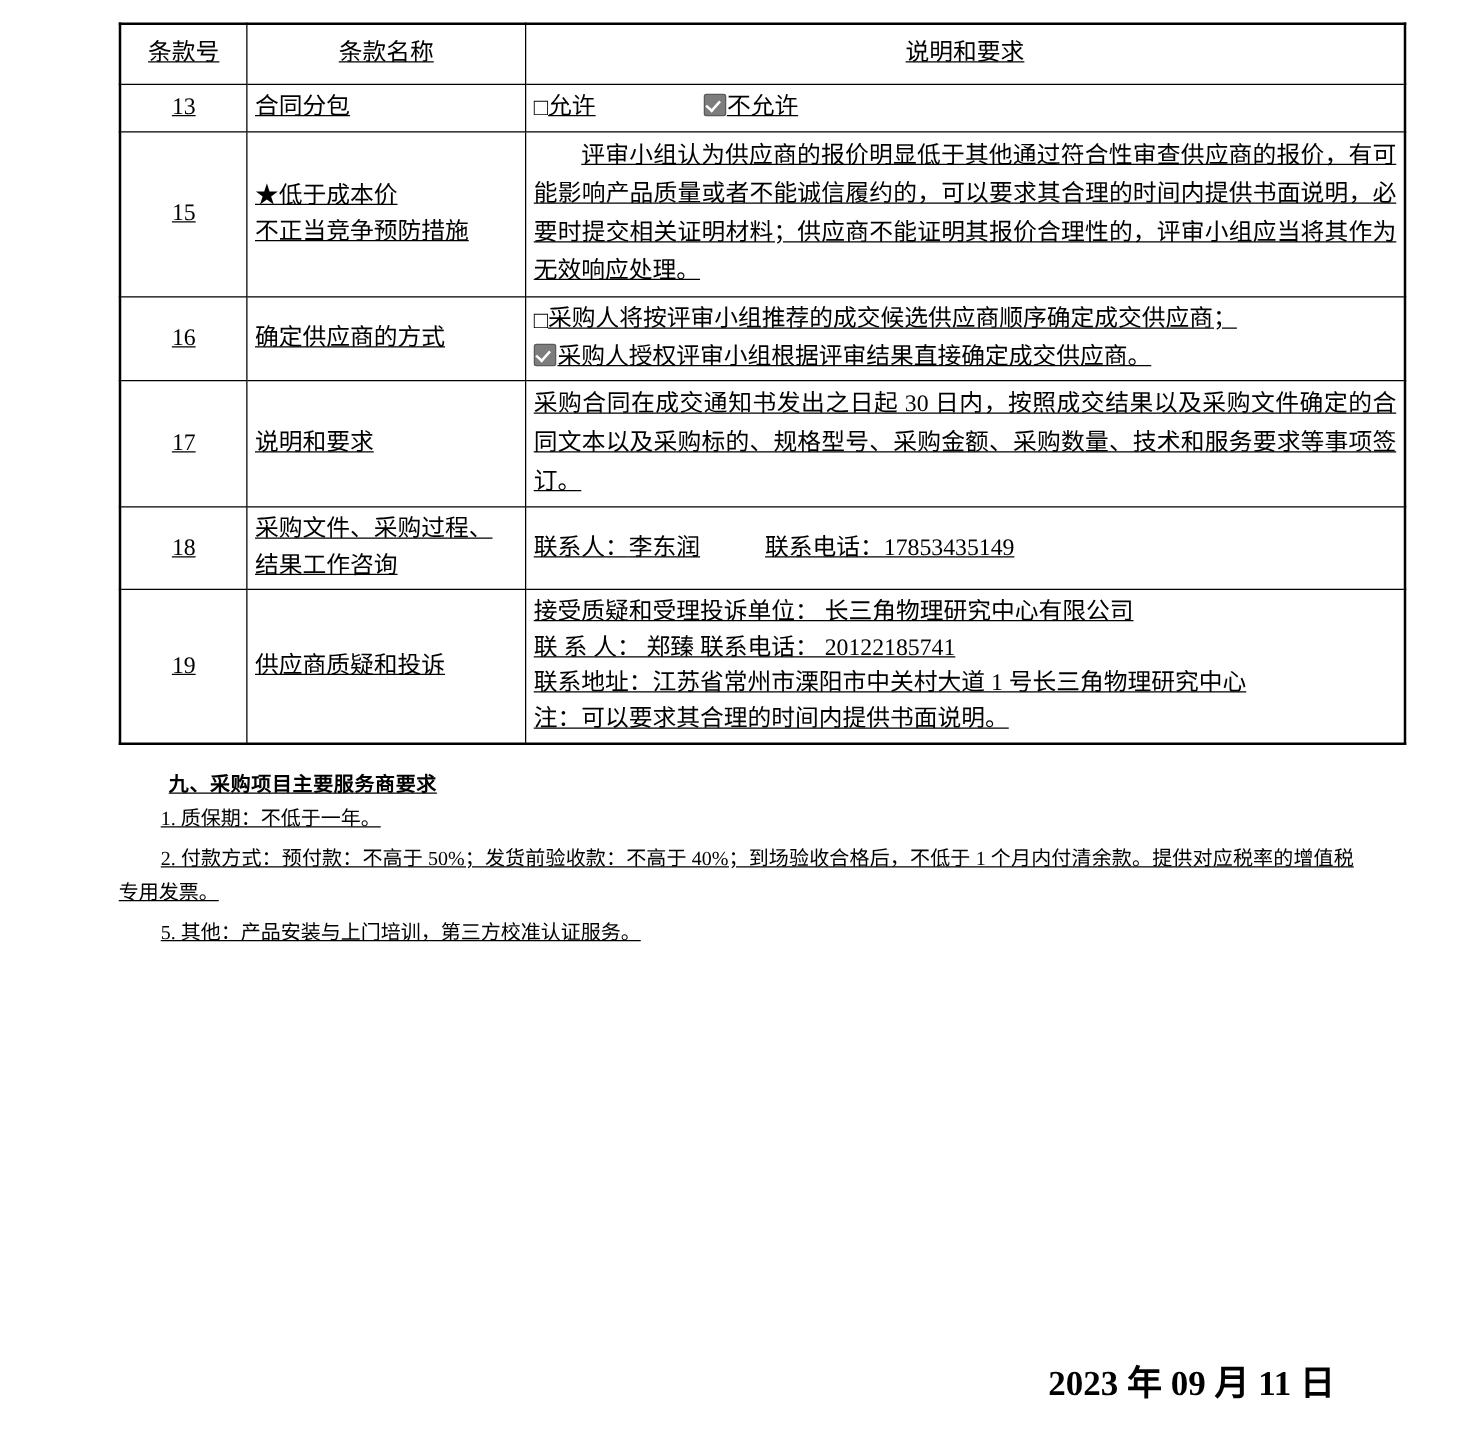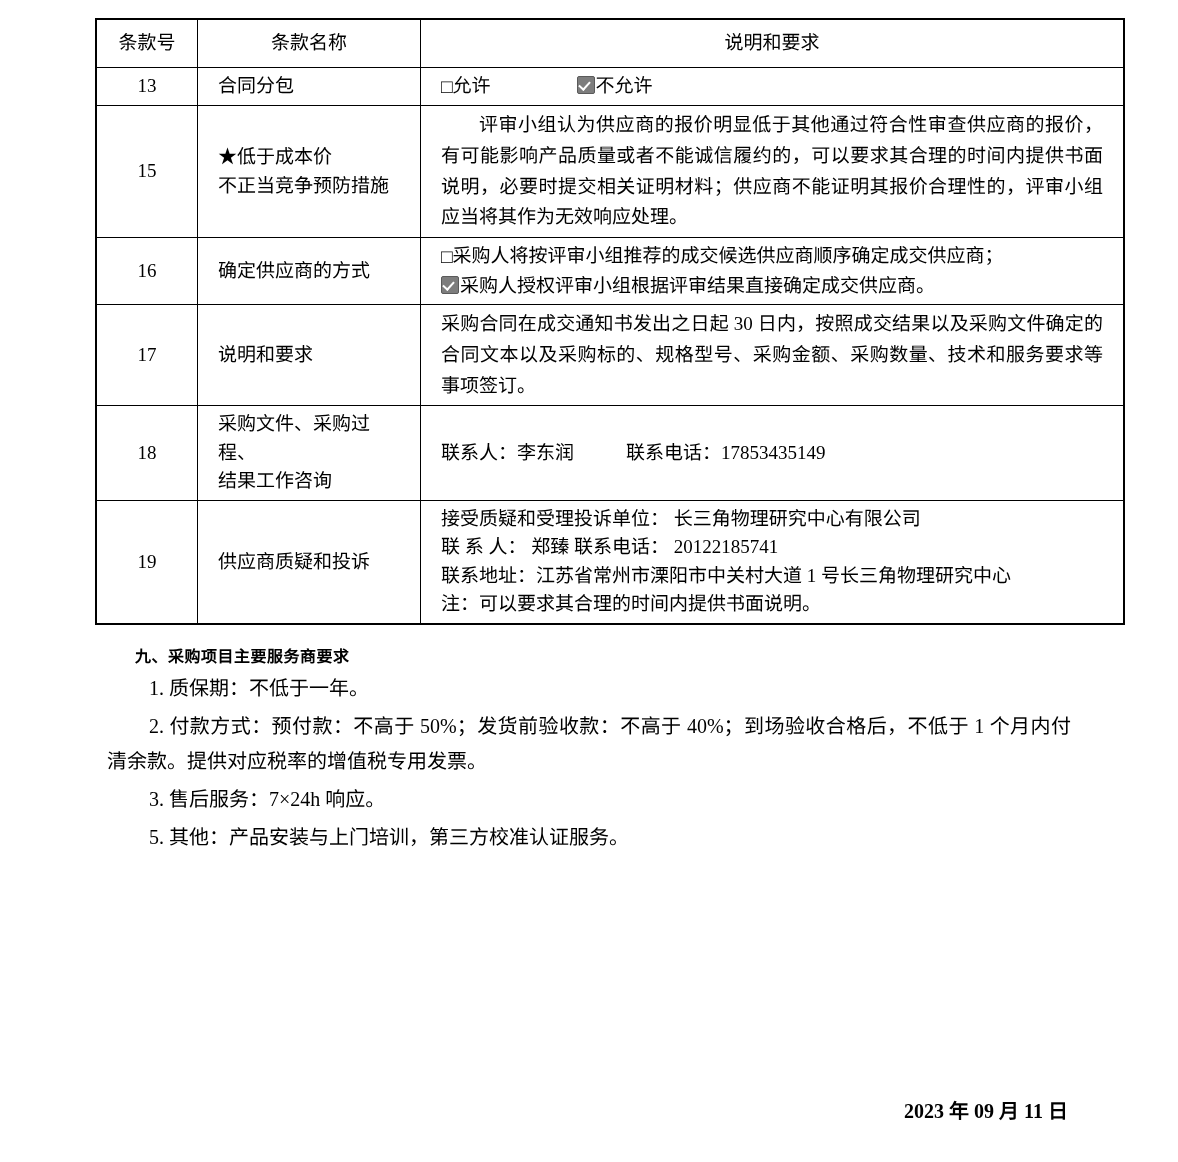--- a/index.html
+++ b/index.html
@@ -15,30 +15,31 @@
     color: #000000;
     overflow: hidden;
   }
   .page {
     position: absolute;
     left: 0; top: 0;
     width: 1178px;
     height: 1162px;
     box-sizing: border-box;
     padding: 18px 95px 0 95px;
+    text-decoration: underline;
   }
   table.clause-table {
     border-collapse: collapse;
     width: 988px;
     table-layout: fixed;
     border: 2.5px solid #000;
   }
   table.clause-table td, table.clause-table th {
     border: 1px solid #000;
-    padding: 4px 20px;
+    padding: 4px 6px;
     font-size: 19px;
     line-height: 1.5;
     vertical-align: middle;
     font-weight: normal;
   }
   table.clause-table th {
     text-align: center;
     font-weight: normal;
     padding: 9px 6px;
   }
@@ -86,33 +87,33 @@
   .gap-mid { display: inline-block; width: 52px; }
 
   .section-heading {
     font-weight: bold;
     font-size: 16px;
     margin: 18px 0 4px 0;
     padding-left: 40px;
     letter-spacing: 0.5px;
   }
   .para {
-    font-size: 20px;
+    font-size: 16px;
     line-height: 1.72;
     text-align: justify;
     text-justify: inter-ideograph;
-    margin: 4px 12px;
+    margin: 4px 0;
   }
   .para.indented { text-indent: 2.1em; }
 
   .date-line {
     position: absolute;
     right: 110px;
     bottom: 38px;
-    font-size: 20px;
+    font-size: 28px;
     font-weight: bold;
   }
 </style>
 </head>
 <body>
 
 <div class="page">
 
   <table class="clause-table">
     <thead>
@@ -183,18 +184,17 @@
         </td>
       </tr>
 
     </tbody>
   </table>
 
   <div class="section-heading">九、采购项目主要服务商要求</div>
 
   <div class="para indented">1. 质保期：不低于一年。</div>
   <div class="para indented">2. 付款方式：预付款：不高于 50%；发货前验收款：不高于 40%；到场验收合格后，不低于 1 个月内付清余款。提供对应税率的增值税专用发票。</div>
-  <div class="para indented">3. 售后服务：7×24h 响应。</div>
   <div class="para indented">5. 其他：产品安装与上门培训，第三方校准认证服务。</div>
 
   <div class="date-line">2023 年 09 月 11 日</div>
 
 </div>
 
 </body></html>

